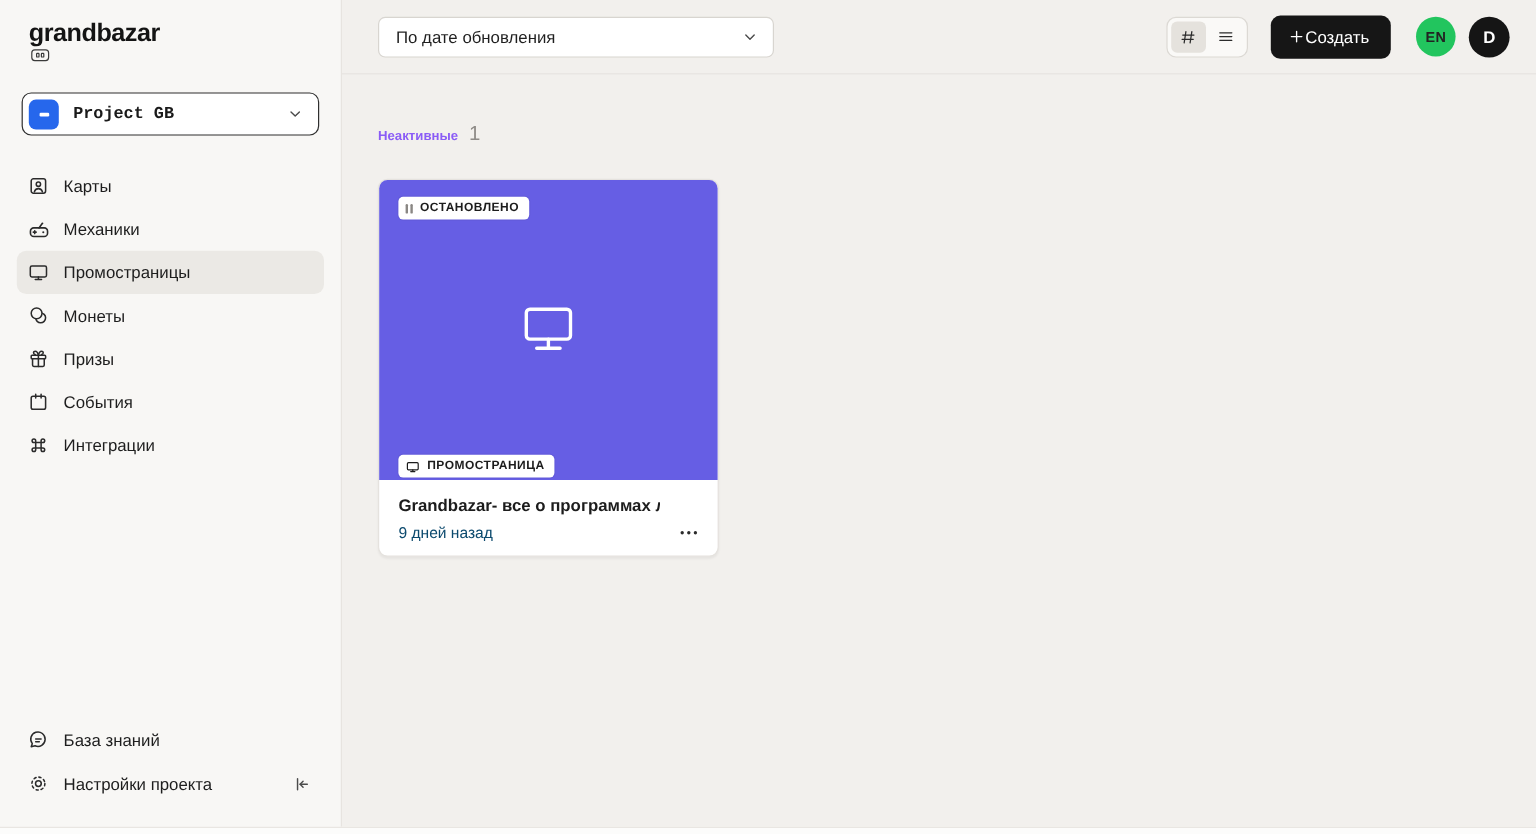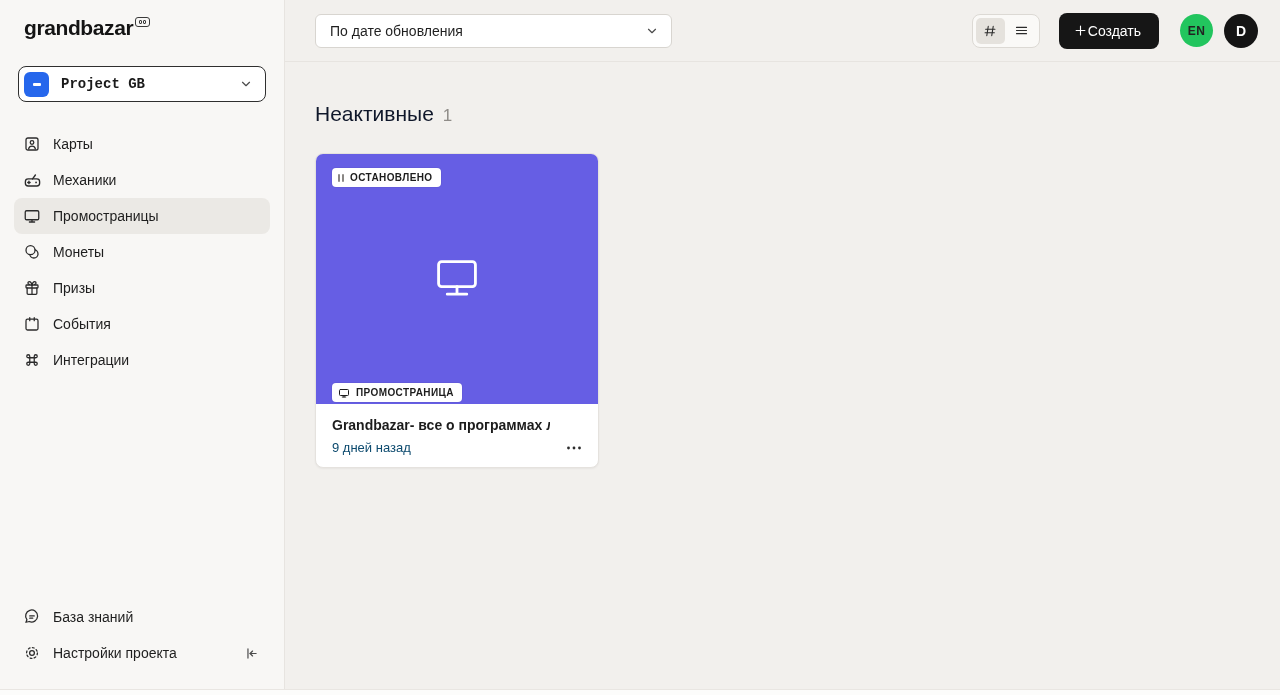--- a/index.html
+++ b/index.html
@@ -11,21 +11,21 @@
     position:relative;
   }
   svg { display:block; }
 
   
   .sidebar {
     position:absolute; left:0; top:0; bottom:6px; width:285px;
     background:#f8f7f5; border-right:1px solid #e7e4e0;
     display:flex; flex-direction:column;
   }
-  .logo-row { padding:16px 24px 0 24px; display:flex; align-items:flex-start; }
+  .logo-row { padding:16px 24px 0 24px; display:flex; align-items:flex-start;flex-direction:column; }
   .logo { font-size:21px; font-weight:700; letter-spacing:-0.4px; color:#141414; }
   .logo-badge {
     margin:1px 0 0 2px; width:15px; height:10px; border:1px solid #3a3a3a; border-radius:3px;
     display:flex; align-items:center; justify-content:center; gap:1px;
   }
   .logo-badge i { display:block; width:3px; height:4px; border:1px solid #3a3a3a; border-radius:1px; }
 
   .project-select {
     margin:26px 18px 0 18px; height:36px;
     background:#ffffff; border:1.5px solid #2f2f2f; border-radius:8px;
@@ -50,21 +50,21 @@
   .nav-bottom { margin-top:auto; padding:0 14px 18px 14px; }
   .collapse-btn { margin-left:auto; color:#4b4b4b; cursor:pointer; display:flex; }
 
   
   .topbar {
     position:absolute; left:285px; right:0; top:0; height:62px;
     border-bottom:1px solid #e7e4e0;
     display:flex; align-items:center; padding:0 22px 0 30px;
   }
   .sort-select {
-    width:357px; height:34px; background:#fff; border:1px solid #d8d5d0; border-radius:6px;
+    width:330px; height:34px; background:#fff; border:1px solid #d8d5d0; border-radius:6px;
     display:flex; align-items:center; padding:0 12px 0 14px; cursor:pointer;
   }
   .sort-select .val { font-size:14px; color:#1f1f1f; }
   .sort-select .chev { margin-left:auto; }
 
   .top-right { margin-left:auto; display:flex; align-items:center; }
   .view-toggle {
     display:flex; align-items:center; gap:2px; padding:3px;
     background:#faf9f7; border:1px solid #dcd9d4; border-radius:8px;
   }
@@ -82,21 +82,21 @@
   }
   .avatar {
     margin-left:11px; width:34px; height:34px; border-radius:50%; background:#151515;
     display:flex; align-items:center; justify-content:center;
     color:#fff; font-size:14px; font-weight:600; cursor:pointer;
   }
 
   
   .content { position:absolute; left:285px; right:0; top:62px; bottom:6px; padding:40px 30px 0 30px; }
   .section-head { display:flex; align-items:baseline; gap:9px; }
-  .section-title { font-size:21px; font-weight:400; color:#0f172a; }
+  .section-title { font-size:11px; font-weight:700; color:#8b5cf6; }
   .section-count { font-size:17px; font-weight:500; color:#8f8c88; }
 
   .card {
     margin-top:27px; width:284px; border-radius:8px; background:#fff;
     box-shadow:0 1px 2px rgba(0,0,0,.05); border:1px solid #e5e2de; cursor:pointer;
   }
   .card-cover {
     position:relative; height:250px; border-radius:7px 7px 0 0;
     display:flex; align-items:center; justify-content:center;
   }

